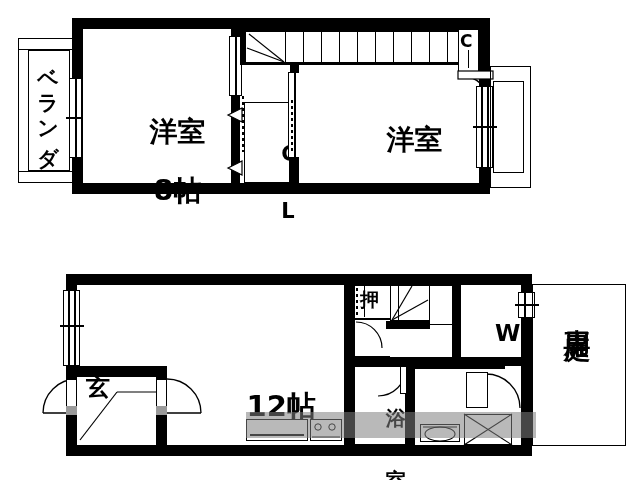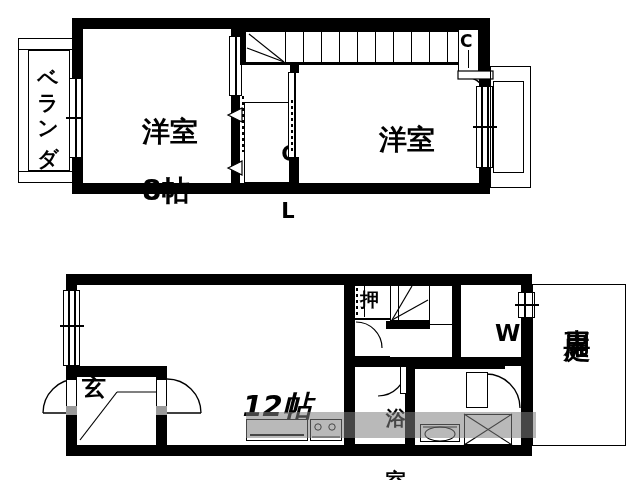--- a/index.html
+++ b/index.html
@@ -18,21 +18,21 @@
     background: #ffffff;
     overflow: hidden;
   }
   
   .wall      { position: absolute; background: #000000; }
   .thin      { position: absolute; background: #000000; }
   .room      { position: absolute; background: #ffffff; }
   .outline   { position: absolute; border: 1px solid #000000; box-sizing: border-box; background: #ffffff; }
   .outline-n { position: absolute; border: 1px solid #000000; box-sizing: border-box; background: transparent; }
   .label     { position: absolute; color: #000000; font-weight: 700; line-height: 1.05;
-               white-space: pre; }
+               white-space: pre; text-align: center; }
   .vlabel    { position: absolute; color: #000000; font-weight: 700;
                writing-mode: vertical-rl; text-orientation: upright; letter-spacing: 2px; }
   svg.ov     { position: absolute; left: 0; top: 0; width: 640px; height: 480px;
                pointer-events: none; overflow: visible; }
   .watermark { position: absolute; left: 246px; top: 412px; width: 168px; height: 26px;
                color: #ffffff; font-size: 21px; font-weight: 400; letter-spacing: 0px;
                line-height: 26px; text-align: center;
                text-shadow: 0 0 1px rgba(120,120,120,0.85);
                mix-blend-mode: normal; opacity: 0.92; }
   .wmbar     { position: absolute; left: 246px; top: 412px; width: 290px; height: 26px;
@@ -141,21 +141,21 @@
   <div class="outline-n" style="left:493px; top:81px; width:31px; height:92px;"></div>
 
   <div class="wall" style="left:66px; top:274px; width:466px; height:11px;"></div>
   <div class="wall" style="left:66px; top:445px; width:466px; height:11px;"></div>
   <div class="wall" style="left:66px; top:274px; width:11px; height:182px;"></div>
   <div class="wall" style="left:521px; top:274px; width:11px; height:182px;"></div>
 
   <div class="room" style="left:77px; top:285px; width:267px; height:160px;"></div>
   <div class="label" style="left:190px; top:300px; width:130px; font-size:29px; letter-spacing:3px;">
     <br>
-    <span style="letter-spacing:0px;font-style:italic;">12帖</span>
+    <span style="letter-spacing:0px;">12帖</span>
   </div>
 
   <div class="room" style="left:66px; top:290px; width:11px; height:76px;"></div>
   <div class="outline" style="left:63px; top:290px; width:17px; height:76px;"></div>
   <div class="thin" style="left:68px; top:290px; width:2px; height:76px;"></div>
   <div class="thin" style="left:74px; top:290px; width:2px; height:76px;"></div>
   <div class="thin" style="left:60px; top:325px; width:24px; height:2px;"></div>
 
   <div class="wall" style="left:77px; top:366px; width:90px; height:11px;"></div>
   <div class="wall" style="left:156px; top:366px; width:11px; height:79px;"></div>

